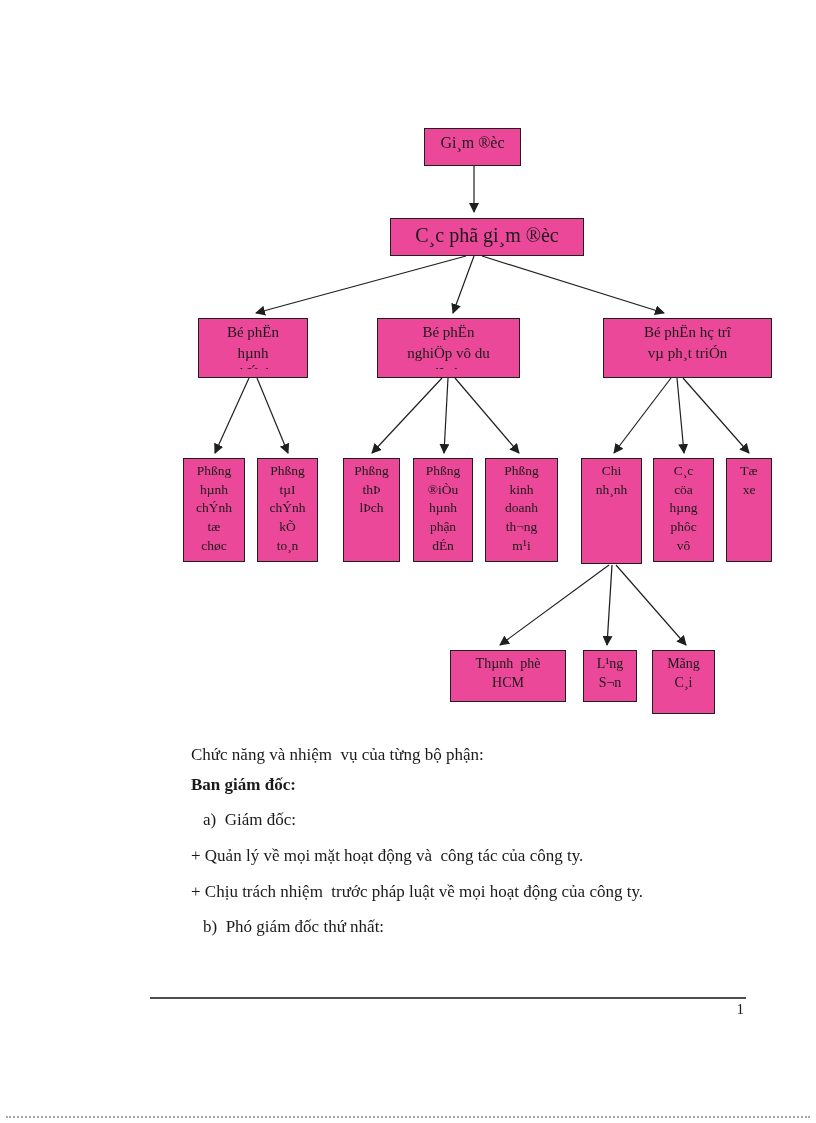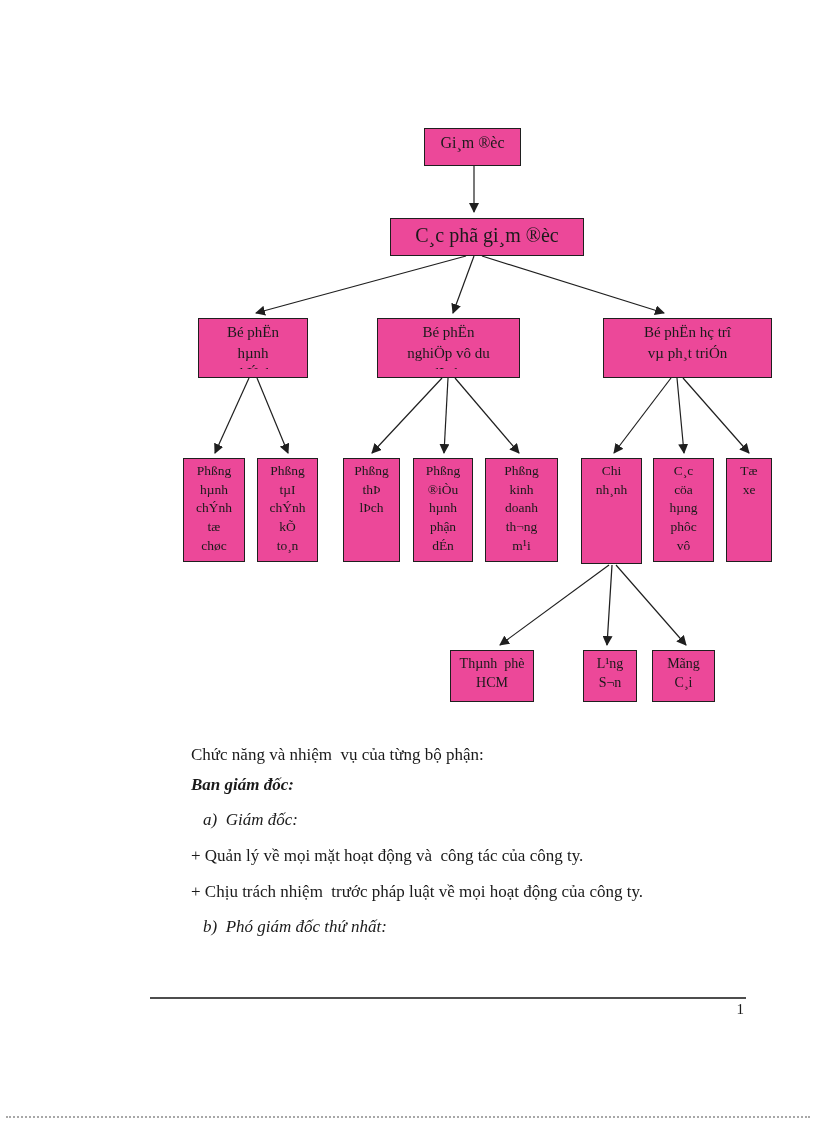--- a/index.html
+++ b/index.html
@@ -26,22 +26,22 @@
     overflow:hidden;
   }
   .node .nline{white-space:pre;}
   .node .nclip{height:6px;overflow:hidden;line-height:1.38;white-space:pre;}
   
   .text-block{
     position:absolute;left:183px;top:736px;width:576px;
     font-size:17px;line-height:22px;
   }
   .text-block p{margin:8px;white-space:pre-wrap;}
-  .p-heading{font-weight:bold;margin-top:2px !important;font-style:italic;}
-  .p-item{font-style:italic;margin:13px 0 0 20px !important;}
+  .p-heading{font-weight:bold;margin-top:2px !important;}
+  .p-item{margin:13px 0 0 20px !important;}
   .p-bullet{margin-top:14px !important;}
   
   .footer-rule{position:absolute;left:150px;top:997px;width:596px;height:2px;background:#4d4d4d;}
   .page-number{position:absolute;left:150px;top:1001px;width:594px;text-align:right;font-size:15px;}
   .page-break-dots{position:absolute;left:6px;right:6px;top:1116px;border-top:2px dotted #a8a8a8;}
 </style>
 </head>
 <body>
 
 <div class="page">
@@ -133,29 +133,29 @@
         <div class="nline">C¸c</div>
         <div class="nline">cöa</div>
         <div class="nline">hµng</div>
         <div class="nline">phôc</div>
         <div class="nline">vô</div>
       </div>
       <div class="node" style="left: 726px; top: 458px; width: 46px; height: 104px; font-size: 13.5px;">
         <div class="nline">Tæ</div>
         <div class="nline">xe</div>
       </div>
-      <div class="node" style="left: 450px; top: 650px; width: 84px; height: 52px; font-size: 14px;">
+      <div class="node" style="left: 450px; top: 650px; width: 116px; height: 52px; font-size: 14px;">
         <div class="nline">Thµnh  phè</div>
         <div class="nline">HCM</div>
       </div>
       <div class="node" style="left: 583px; top: 650px; width: 54px; height: 52px; font-size: 14px;">
         <div class="nline">L¹ng</div>
         <div class="nline">S¬n</div>
       </div>
-      <div class="node" style="left: 652px; top: 650px; width: 63px; height: 52px; font-size: 14px;">
+      <div class="node" style="left: 652px; top: 650px; width: 63px; height: 64px; font-size: 14px;">
         <div class="nline">Mãng</div>
         <div class="nline">C¸i</div>
       </div>
     </div>
 
   <div class="text-block">
     <p>Chức năng và nhiệm  vụ của từng bộ phận:</p>
     <p class="p-heading">Ban giám đốc:</p>
     <p class="p-item">a)  Giám đốc:</p>
     <p class="p-bullet">+ Quản lý về mọi mặt hoạt động và  công tác của công ty.</p>

